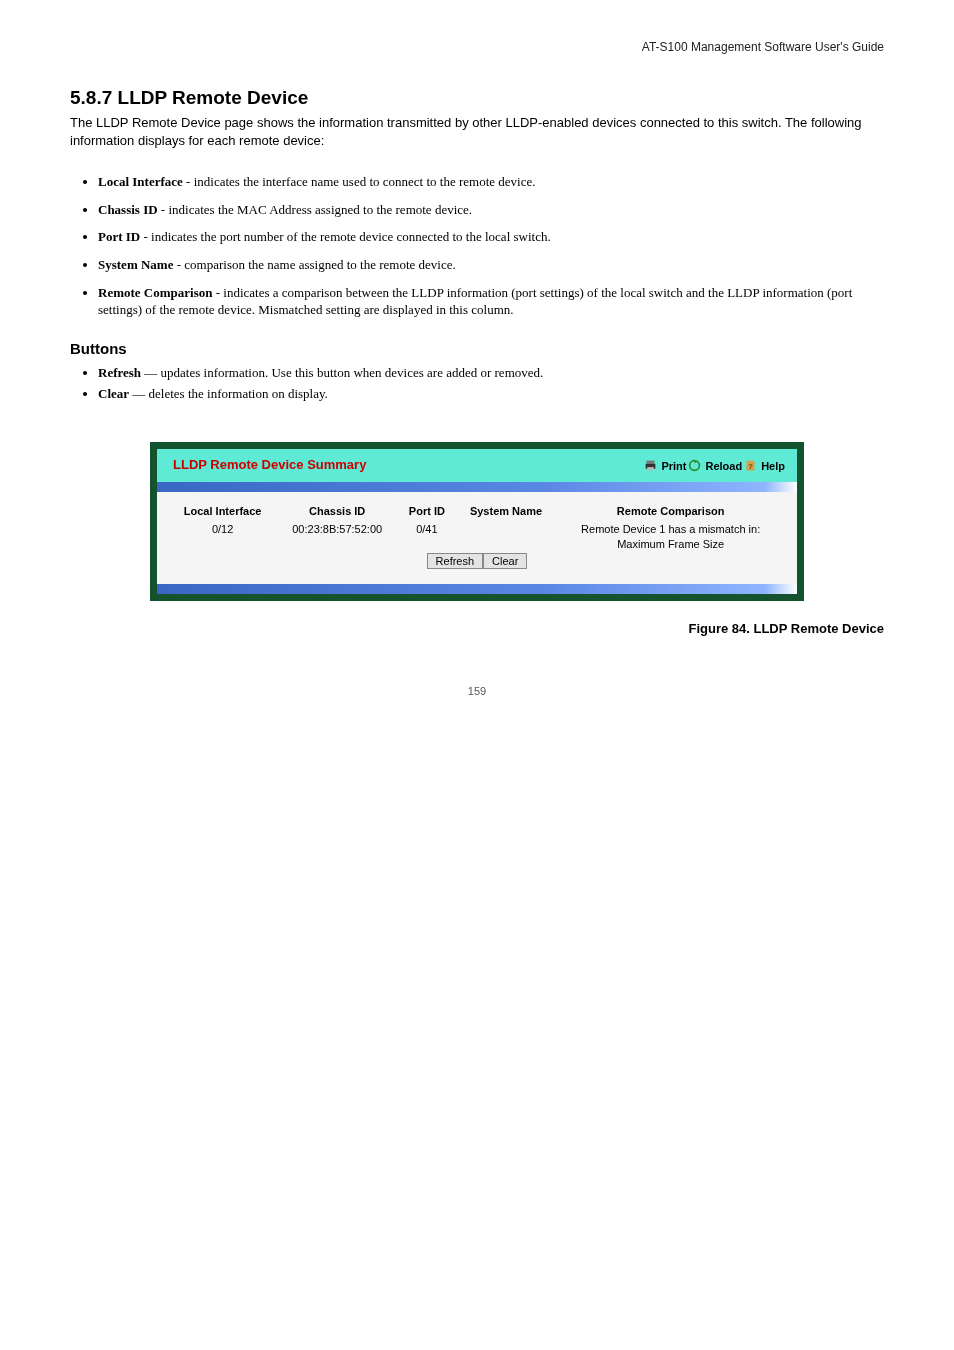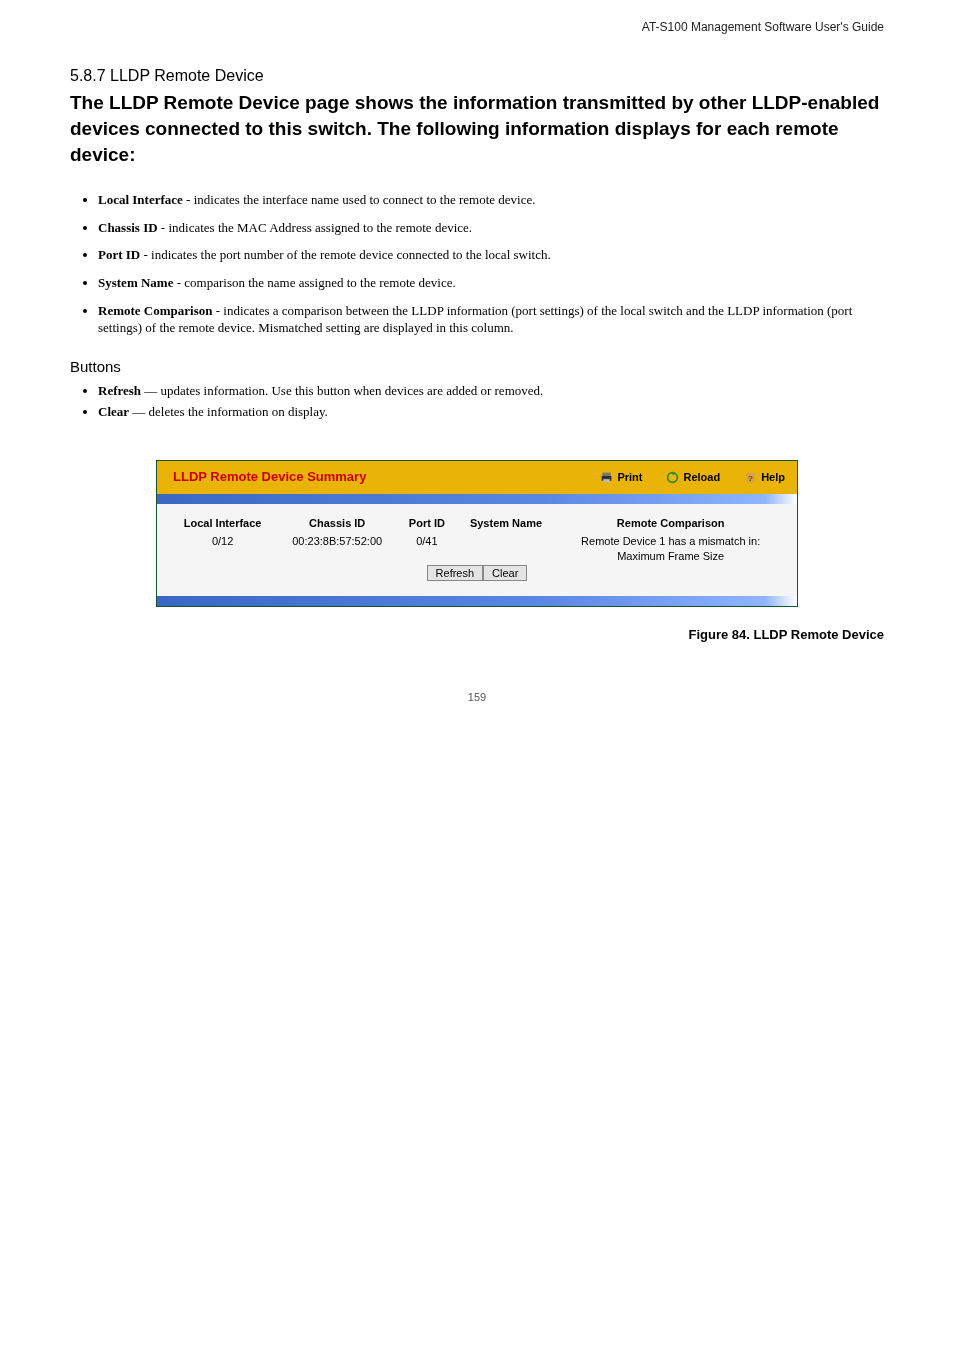--- a/index.html
+++ b/index.html
@@ -6,81 +6,80 @@
     margin: 0;
     padding: 0;
     font-family: Arial, Helvetica, sans-serif;
     background: #fff;
     color: #000;
   }
   .page {
     width: 954px;
     margin: 0 auto;
     box-sizing: border-box;
-    padding: 20px 70px 60px 70px;
+    padding: 40px 70px 60px 70px;
     font-size: 13px;
     line-height: 1.3;
   }
   .section-number {
-    font-size: 16px;
-    font-weight: normal;
+    font-size: 19px;
+    font-weight: bold;
     margin-top: 26px;
     margin-bottom: 4px;
   }
   .section-subtitle {
     font-size: 15px;
     font-weight: bold;
     margin-bottom: 14px;
   }
   .body-text {
-    font-size: 19px;
+    font-size: 13px;
     line-height: 1.35;
     margin-bottom: 24px;
-    font-weight: bold;
   }
   ul.fields {
     margin: 6px 0 14px 0;
     padding-left: 28px;
   }
   ul.fields li {
     font-size: 13px;
     line-height: 1.35;
     margin-bottom: 10px;
     font-family: Liberation Serif, serif;
   }
   ul.fields li.tight { margin-bottom: 3px; }
   .bold { font-weight: bold; }
   .buttons-heading {
     font-size: 15px;
-    font-weight: normal;
+    font-weight: bold;
     margin-top: 20px;
   }
 
   
   .shot-wrap {
     margin: 40px auto 0 auto;
     width: 640px;
-    border: 1px solid #14532d;
-    background: #eab308;
+    border: 7px solid #14532d;
+    background: #5eead4;
   }
   .shot-header {
     display: flex;
     align-items: center;
     padding: 8px 12px 8px 16px;
     font-size: 12px;
   }
   .shot-title {
     color: #c00;
     font-weight: bold;
     font-size: 13px;
     flex: 1;
   }
   .shot-actions {
     display: flex;
-    gap: 24px;
+    gap: 2px;
     font-size: 11px;
     font-weight: bold;
   }
   .shot-action {
     display: flex;
     align-items: center;
     gap: 4px;
     cursor: pointer;
   }
   .icon {

